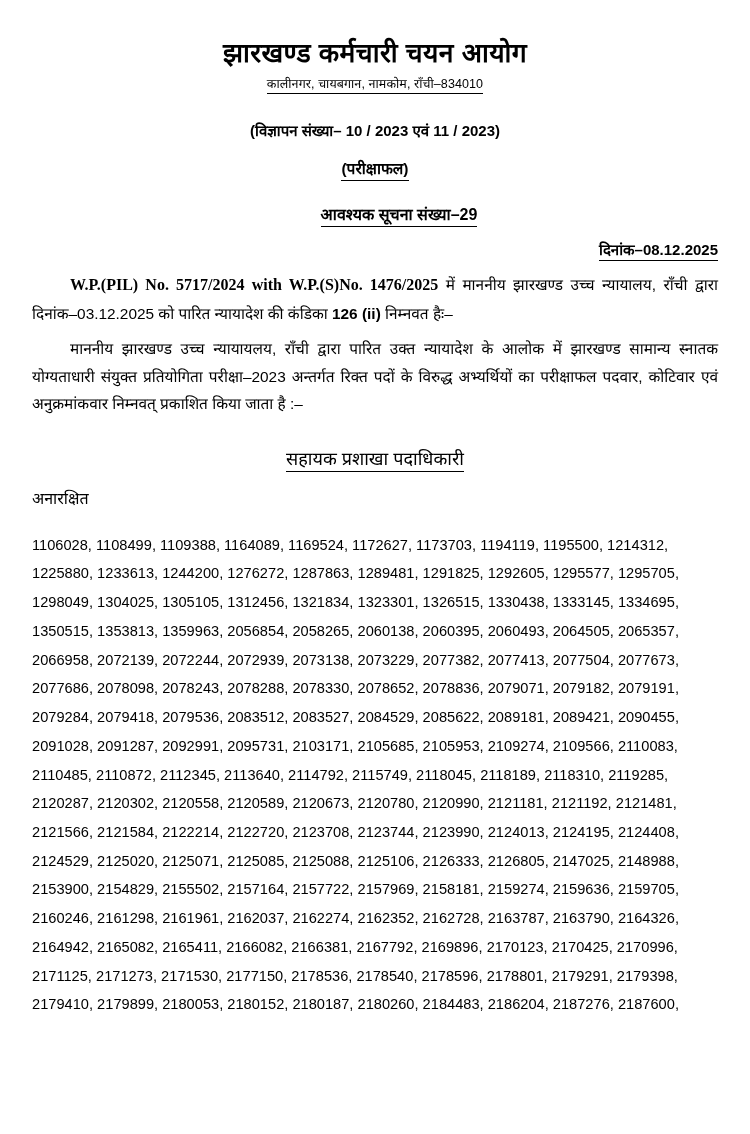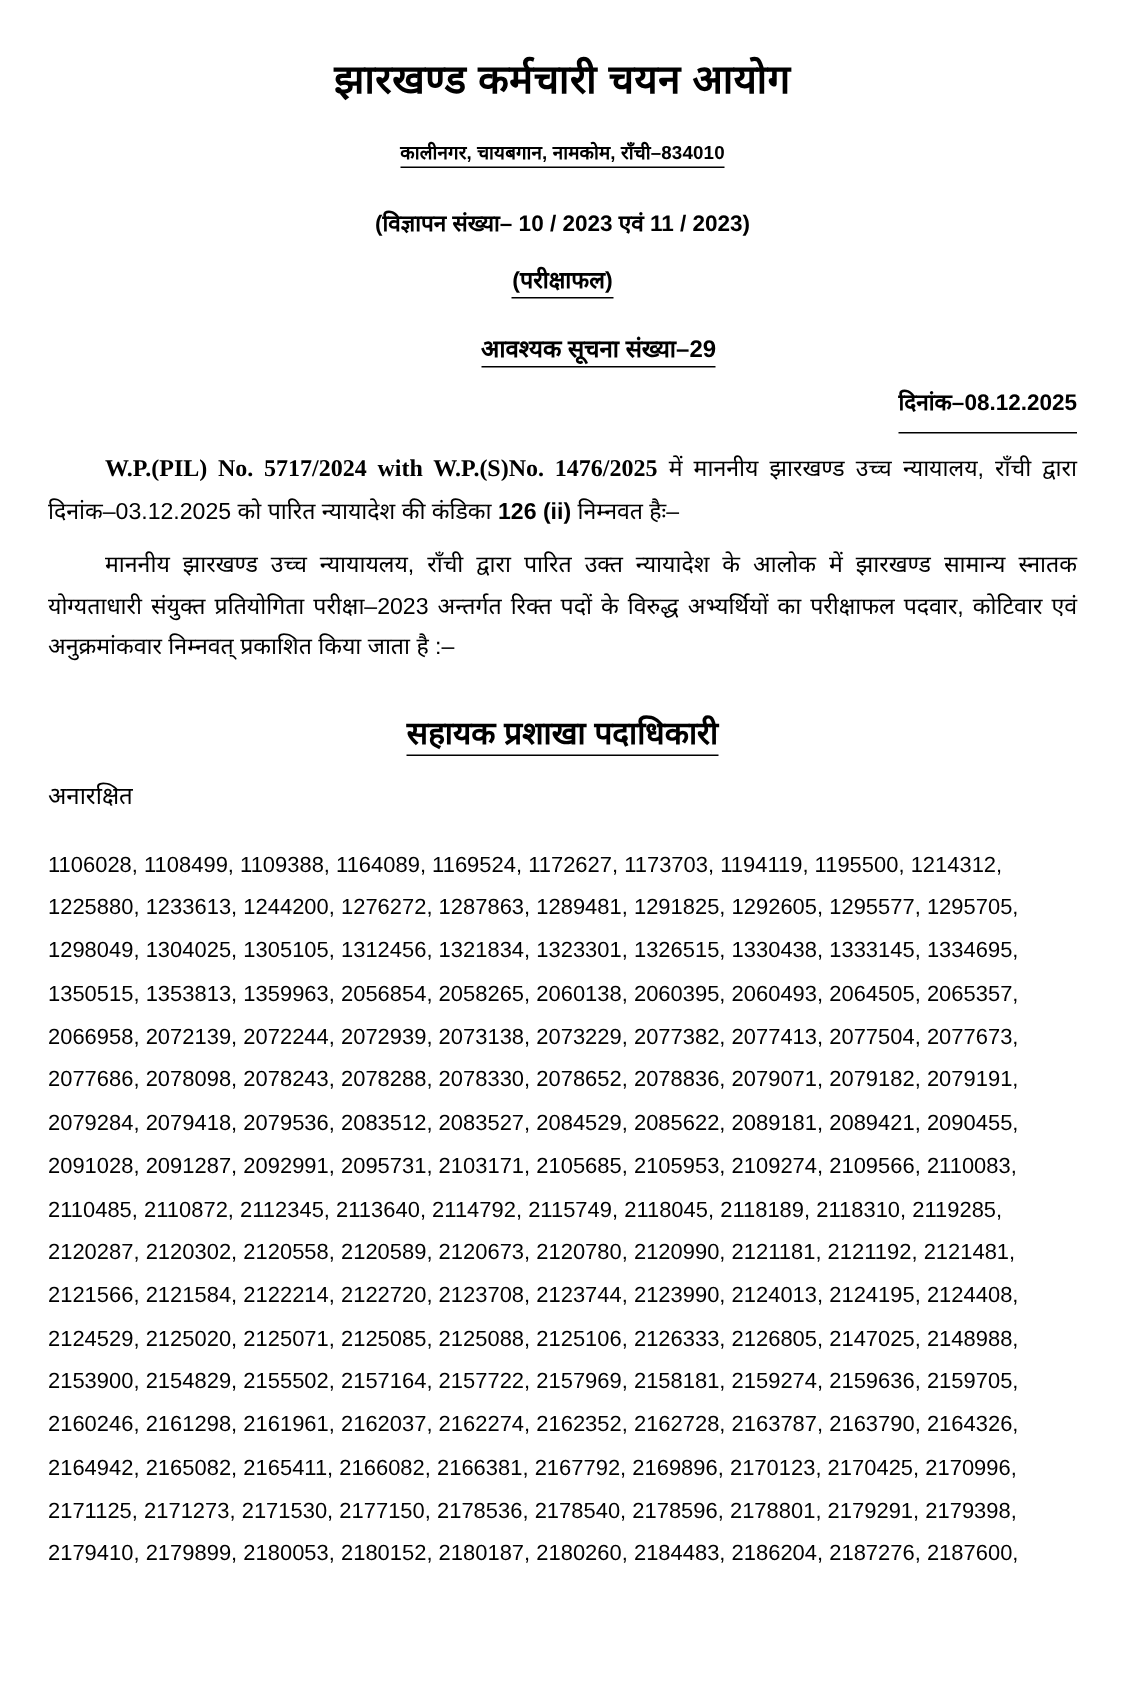--- a/index.html
+++ b/index.html
@@ -33,22 +33,22 @@
     font-family: "Liberation Sans", "DejaVu Sans", sans-serif;
     font-size: 26.5px;
     font-weight: 700;
     letter-spacing: .4px;
     line-height: 1.15;
   }
   .org-address {
     display: inline-block;
     font-family: "Liberation Sans", "DejaVu Sans", sans-serif;
     font-size: 12.5px;
-    font-weight: 700;
-    margin-top: 25px;
+    font-weight: 400;
+    margin-top: 7px;
     border-bottom: 1.4px solid #000;
     padding-bottom: 1px;
     letter-spacing: .1px;
   }
 
   
   .exam-block {
     text-align: center;
     margin-top: 26px;
   }
@@ -89,21 +89,21 @@
   .date-row {
     text-align: right;
     margin-top: 12px;
   }
   .date-text {
     display: inline-block;
     font-family: "Liberation Sans", "DejaVu Sans", sans-serif;
     font-size: 15px;
     font-weight: 700;
     border-bottom: 1.4px solid #000;
-    padding-bottom: 11px;
+    padding-bottom: 1px;
   }
 
   
   .para {
     margin-top: 10px;
     text-align: justify;
     text-justify: inter-word;
     font-family: "Liberation Sans", "DejaVu Sans", sans-serif;
     font-size: 15.4px;
     line-height: 1.78;
@@ -132,22 +132,22 @@
   }
 
   
   .post-heading-wrap {
     text-align: center;
     margin-top: 28px;
   }
   .post-heading {
     display: inline-block;
     font-family: "Liberation Sans", "DejaVu Sans", sans-serif;
-    font-size: 21px;
-    font-weight: 700;
+    font-size: 18px;
+    font-weight: 400;
     border-bottom: 1.4px solid #000;
     padding-bottom: 1px;
   }
   .category-name {
     font-family: "Liberation Sans", "DejaVu Sans", sans-serif;
     font-size: 16px;
     font-weight: 400;
     margin-top: 15px;
   }
 

